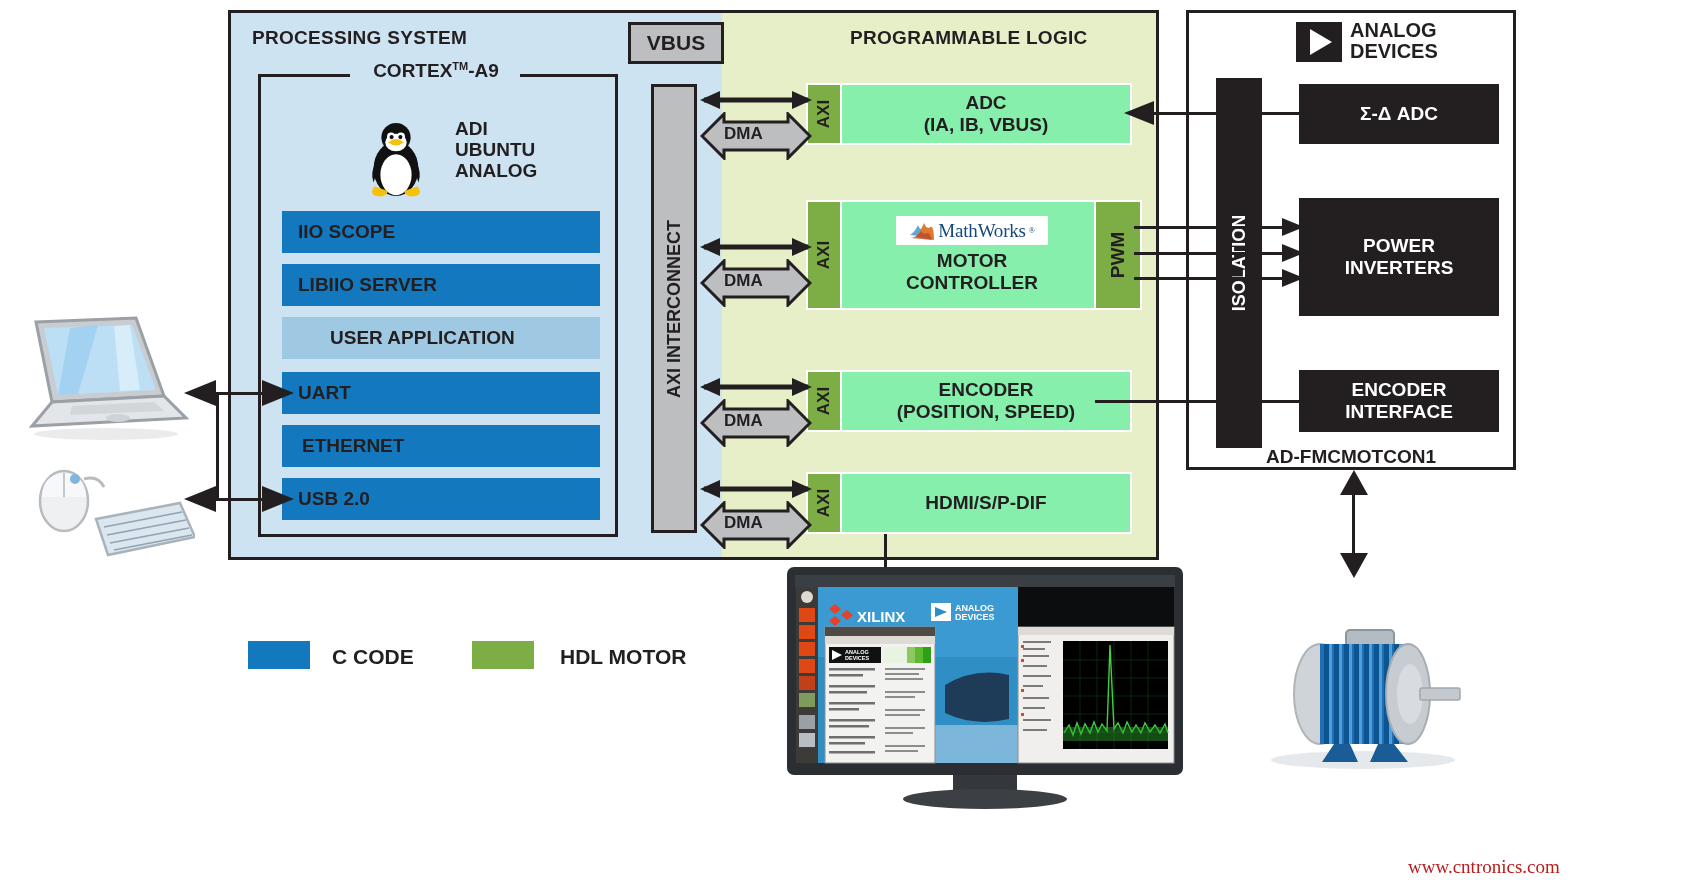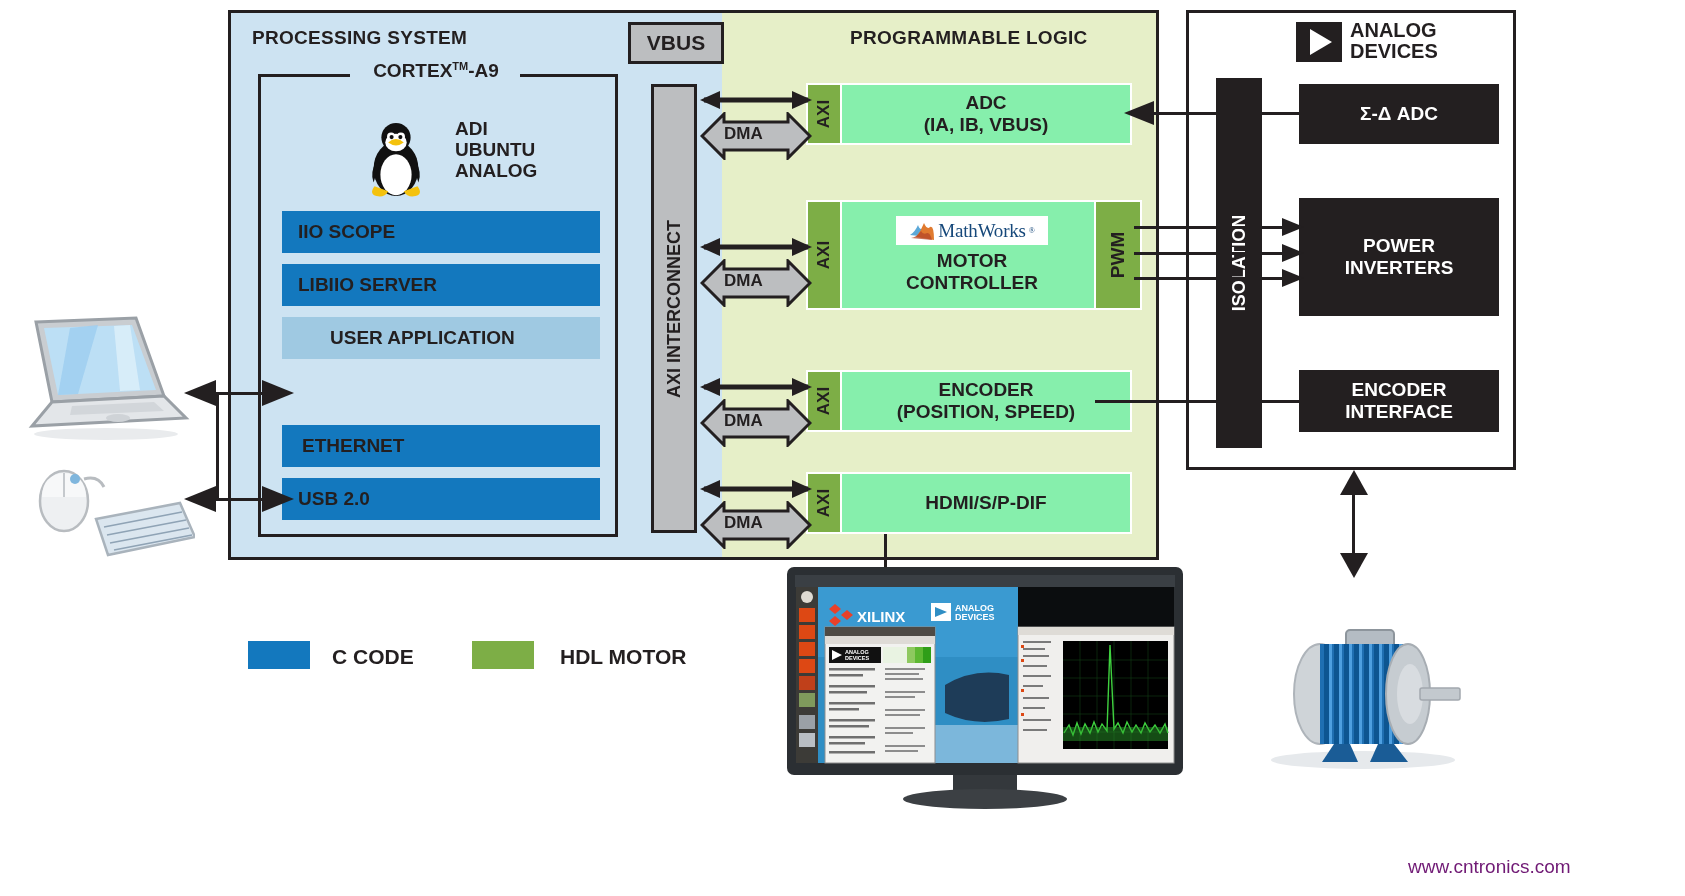--- a/index.html
+++ b/index.html
@@ -70,21 +70,21 @@
 
   
   .hline{background:#231f20;height:3px;}
   .vline{background:#231f20;width:3px;}
 
   
   .dev{position:absolute;}
 
   
   #monitor{left:785px;top:565px;width:400px;height:250px;}
-  .wm{left:1408px;top:856px;font-size:19px;color:#701a75;font-family:Liberation Sans, sans-serif;}
+  .wm{left:1408px;top:856px;font-size:19px;color:#b91c1c;font-family:Liberation Serif, serif;}
 </style>
 </head>
 <body>
 
 <div id="stage">
 
   <div class="abs" id="ps-panel"></div>
   <div class="abs region-title" style="left:252px;top:27px;">PROCESSING SYSTEM</div>
 
   <div class="abs" id="cortex-box"></div>
@@ -116,20 +116,23 @@
   </div>
 
   <div class="abs sw-block c-blue" style="top:211px;">
       <span>IIO SCOPE</span>
     </div>
   <div class="abs sw-block c-blue" style="top:264px;">
       <span>LIBIIO SERVER</span>
     </div>
   <div class="abs sw-block c-lightblue" style="top:317px;padding-left:48px;">
       <span>USER APPLICATION</span>
+    </div>
+  <div class="abs sw-block c-blue" style="top:372px;">
+      <span>UART</span>
     </div>
   <div class="abs sw-block c-blue" style="top:425px;padding-left:20px;">
       <span>ETHERNET</span>
     </div>
   <div class="abs sw-block c-blue" style="top:478px;">
       <span>USB 2.0</span>
     </div>
 
   <div class="abs" id="pl-panel"></div>
   <div class="abs region-title" style="left:850px;top:27px;">PROGRAMMABLE LOGIC</div>
@@ -246,20 +249,21 @@
     <span>Σ-Δ ADC</span>
   </div>
   <div class="abs black-box" style="left:1297px;top:196px;width:204px;height:122px;flex-direction:column;">
     <div>POWER</div>
     <div>INVERTERS</div>
   </div>
   <div class="abs black-box" style="left:1297px;top:368px;width:204px;height:66px;flex-direction:column;">
     <div>ENCODER</div>
     <div>INTERFACE</div>
   </div>
+  <div class="abs" id="board-name">AD-FMCMOTCON1</div>
 
   <div class="abs hline" style="left:1262px;top:112px;width:37px;"></div>
   <div class="abs hline" style="left:1152px;top:112px;width:66px;"></div>
   <svg class="abs" style="left:1124px;top:100px;width:32px;height:26px;" viewBox="0 0 32 26">
     <path d="M0 13 L30 1 L30 25 Z" fill="#231f20"></path>
   </svg>
 
   <div class="abs hline" style="left:1134px;top:226px;width:130px;"></div>
   <div class="abs hline" style="left:1134px;top:252px;width:130px;"></div>
   <div class="abs hline" style="left:1134px;top:277px;width:130px;"></div>

